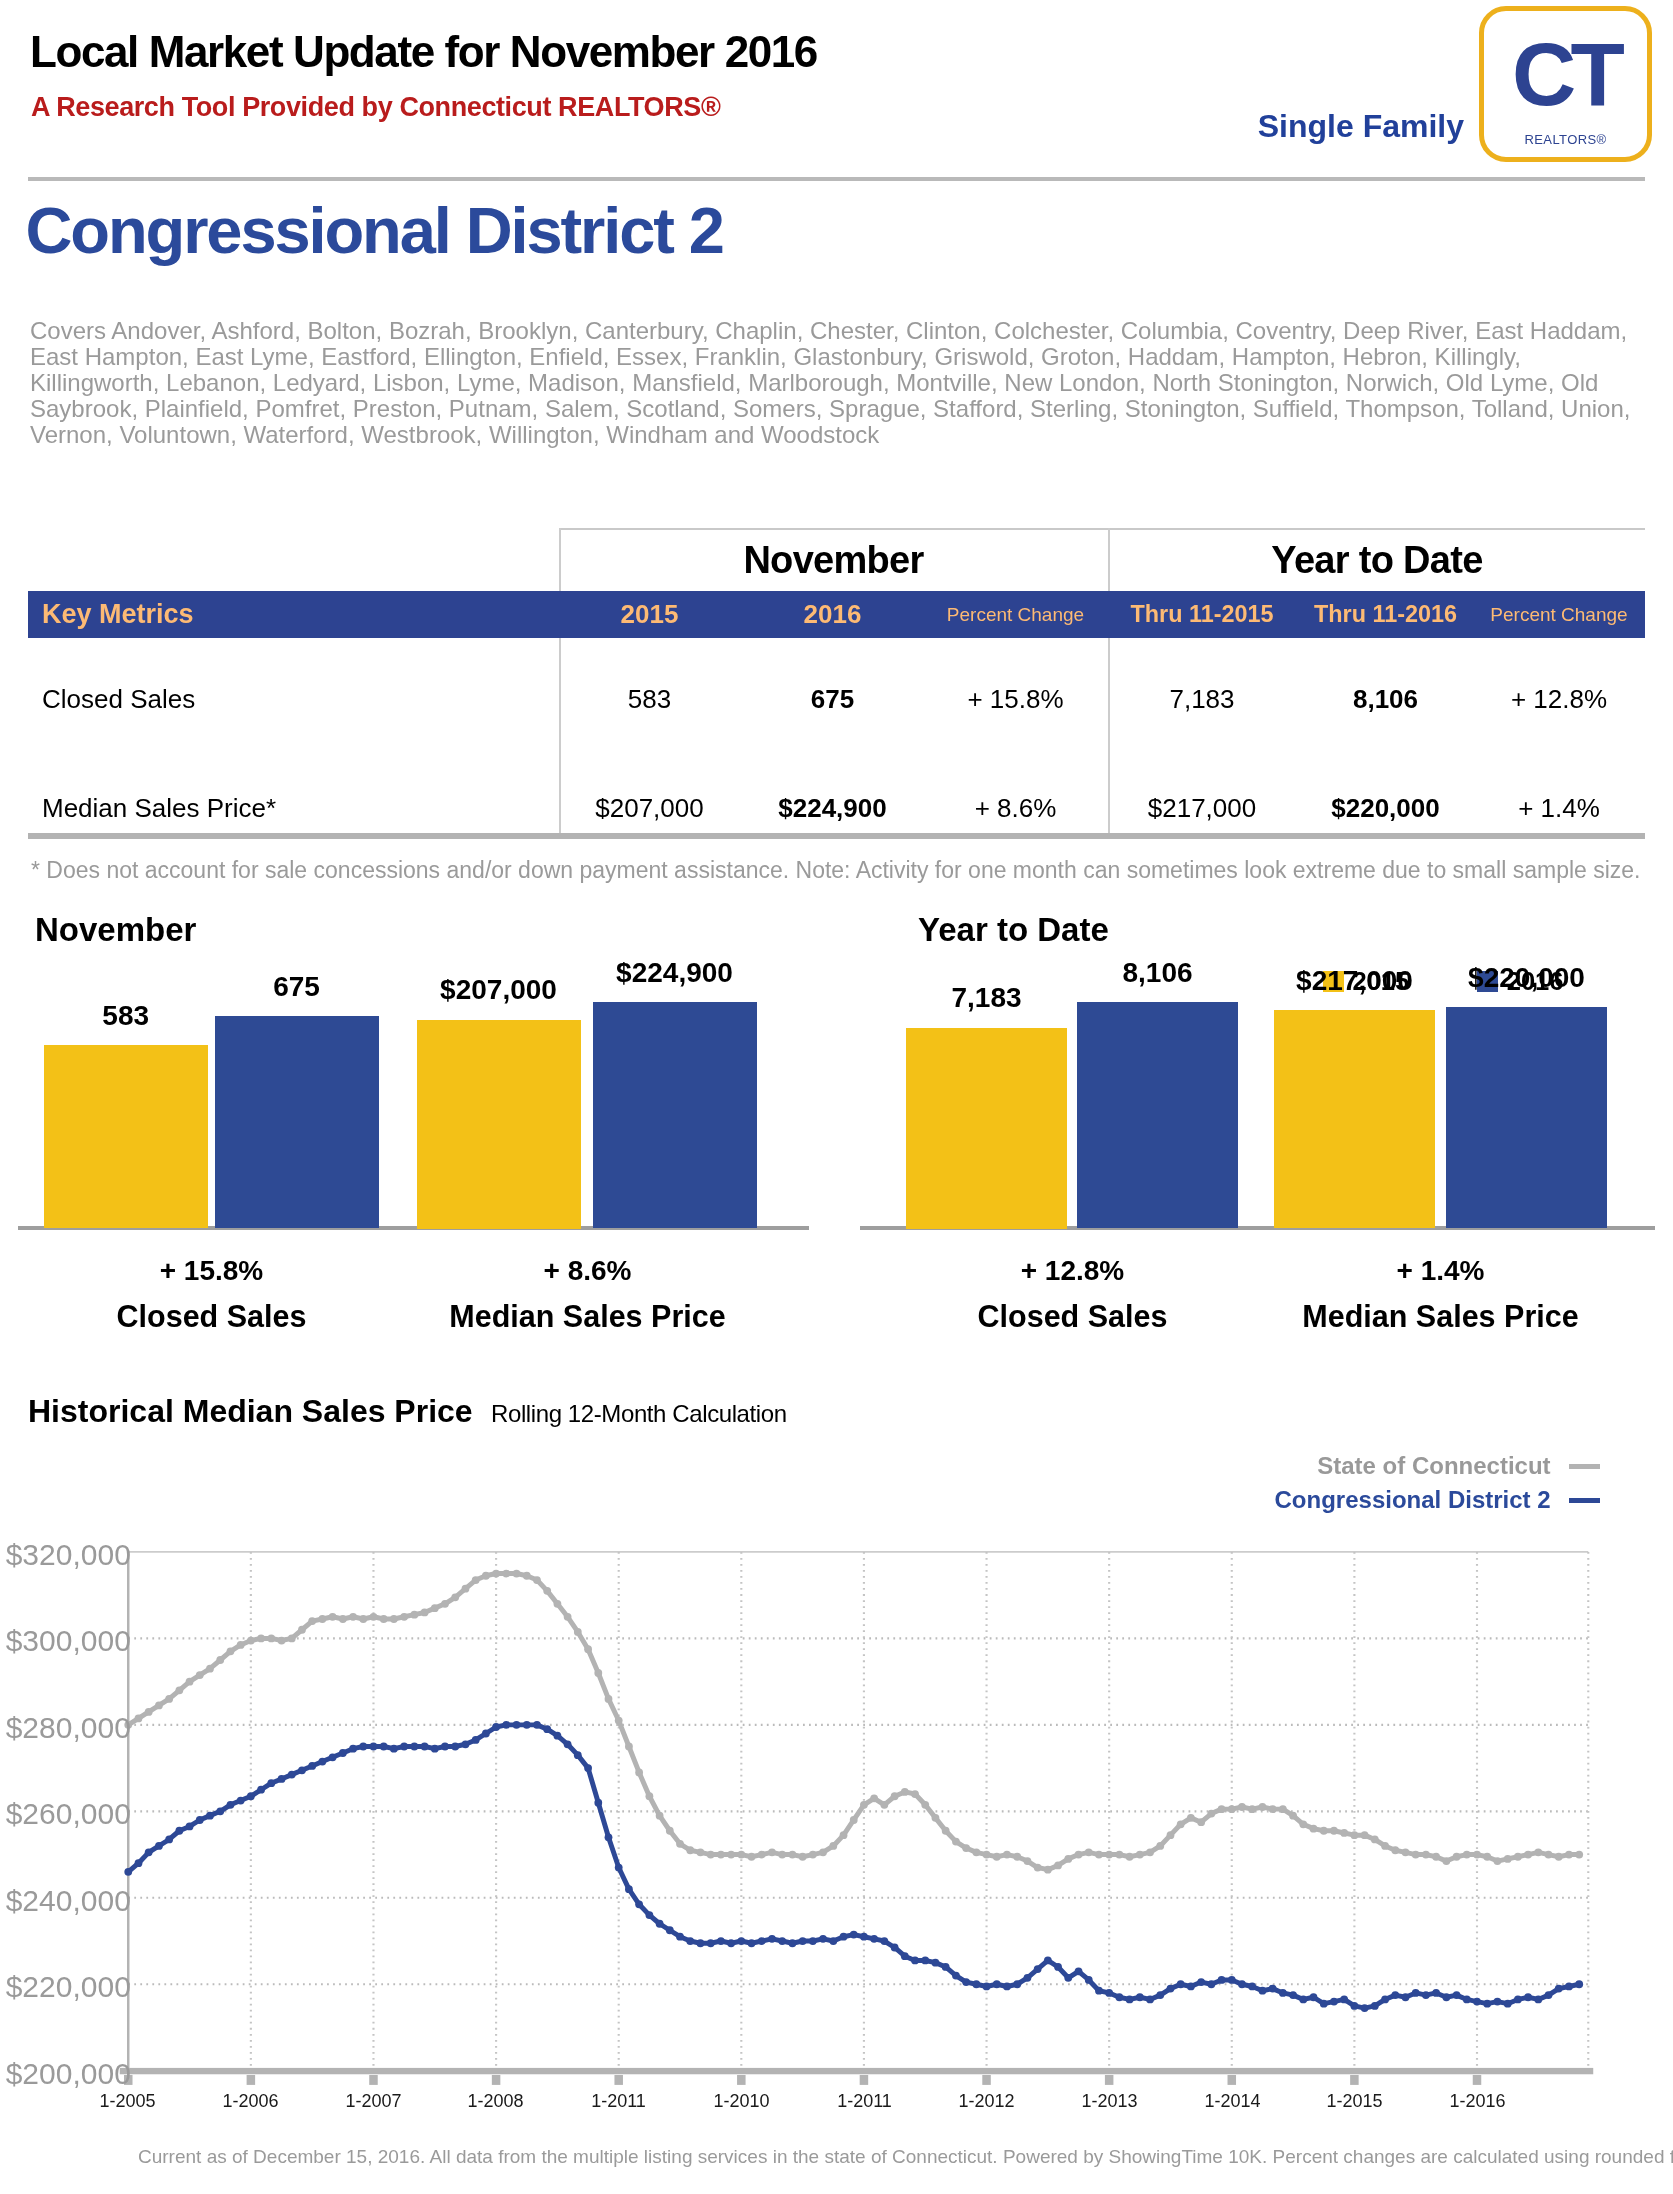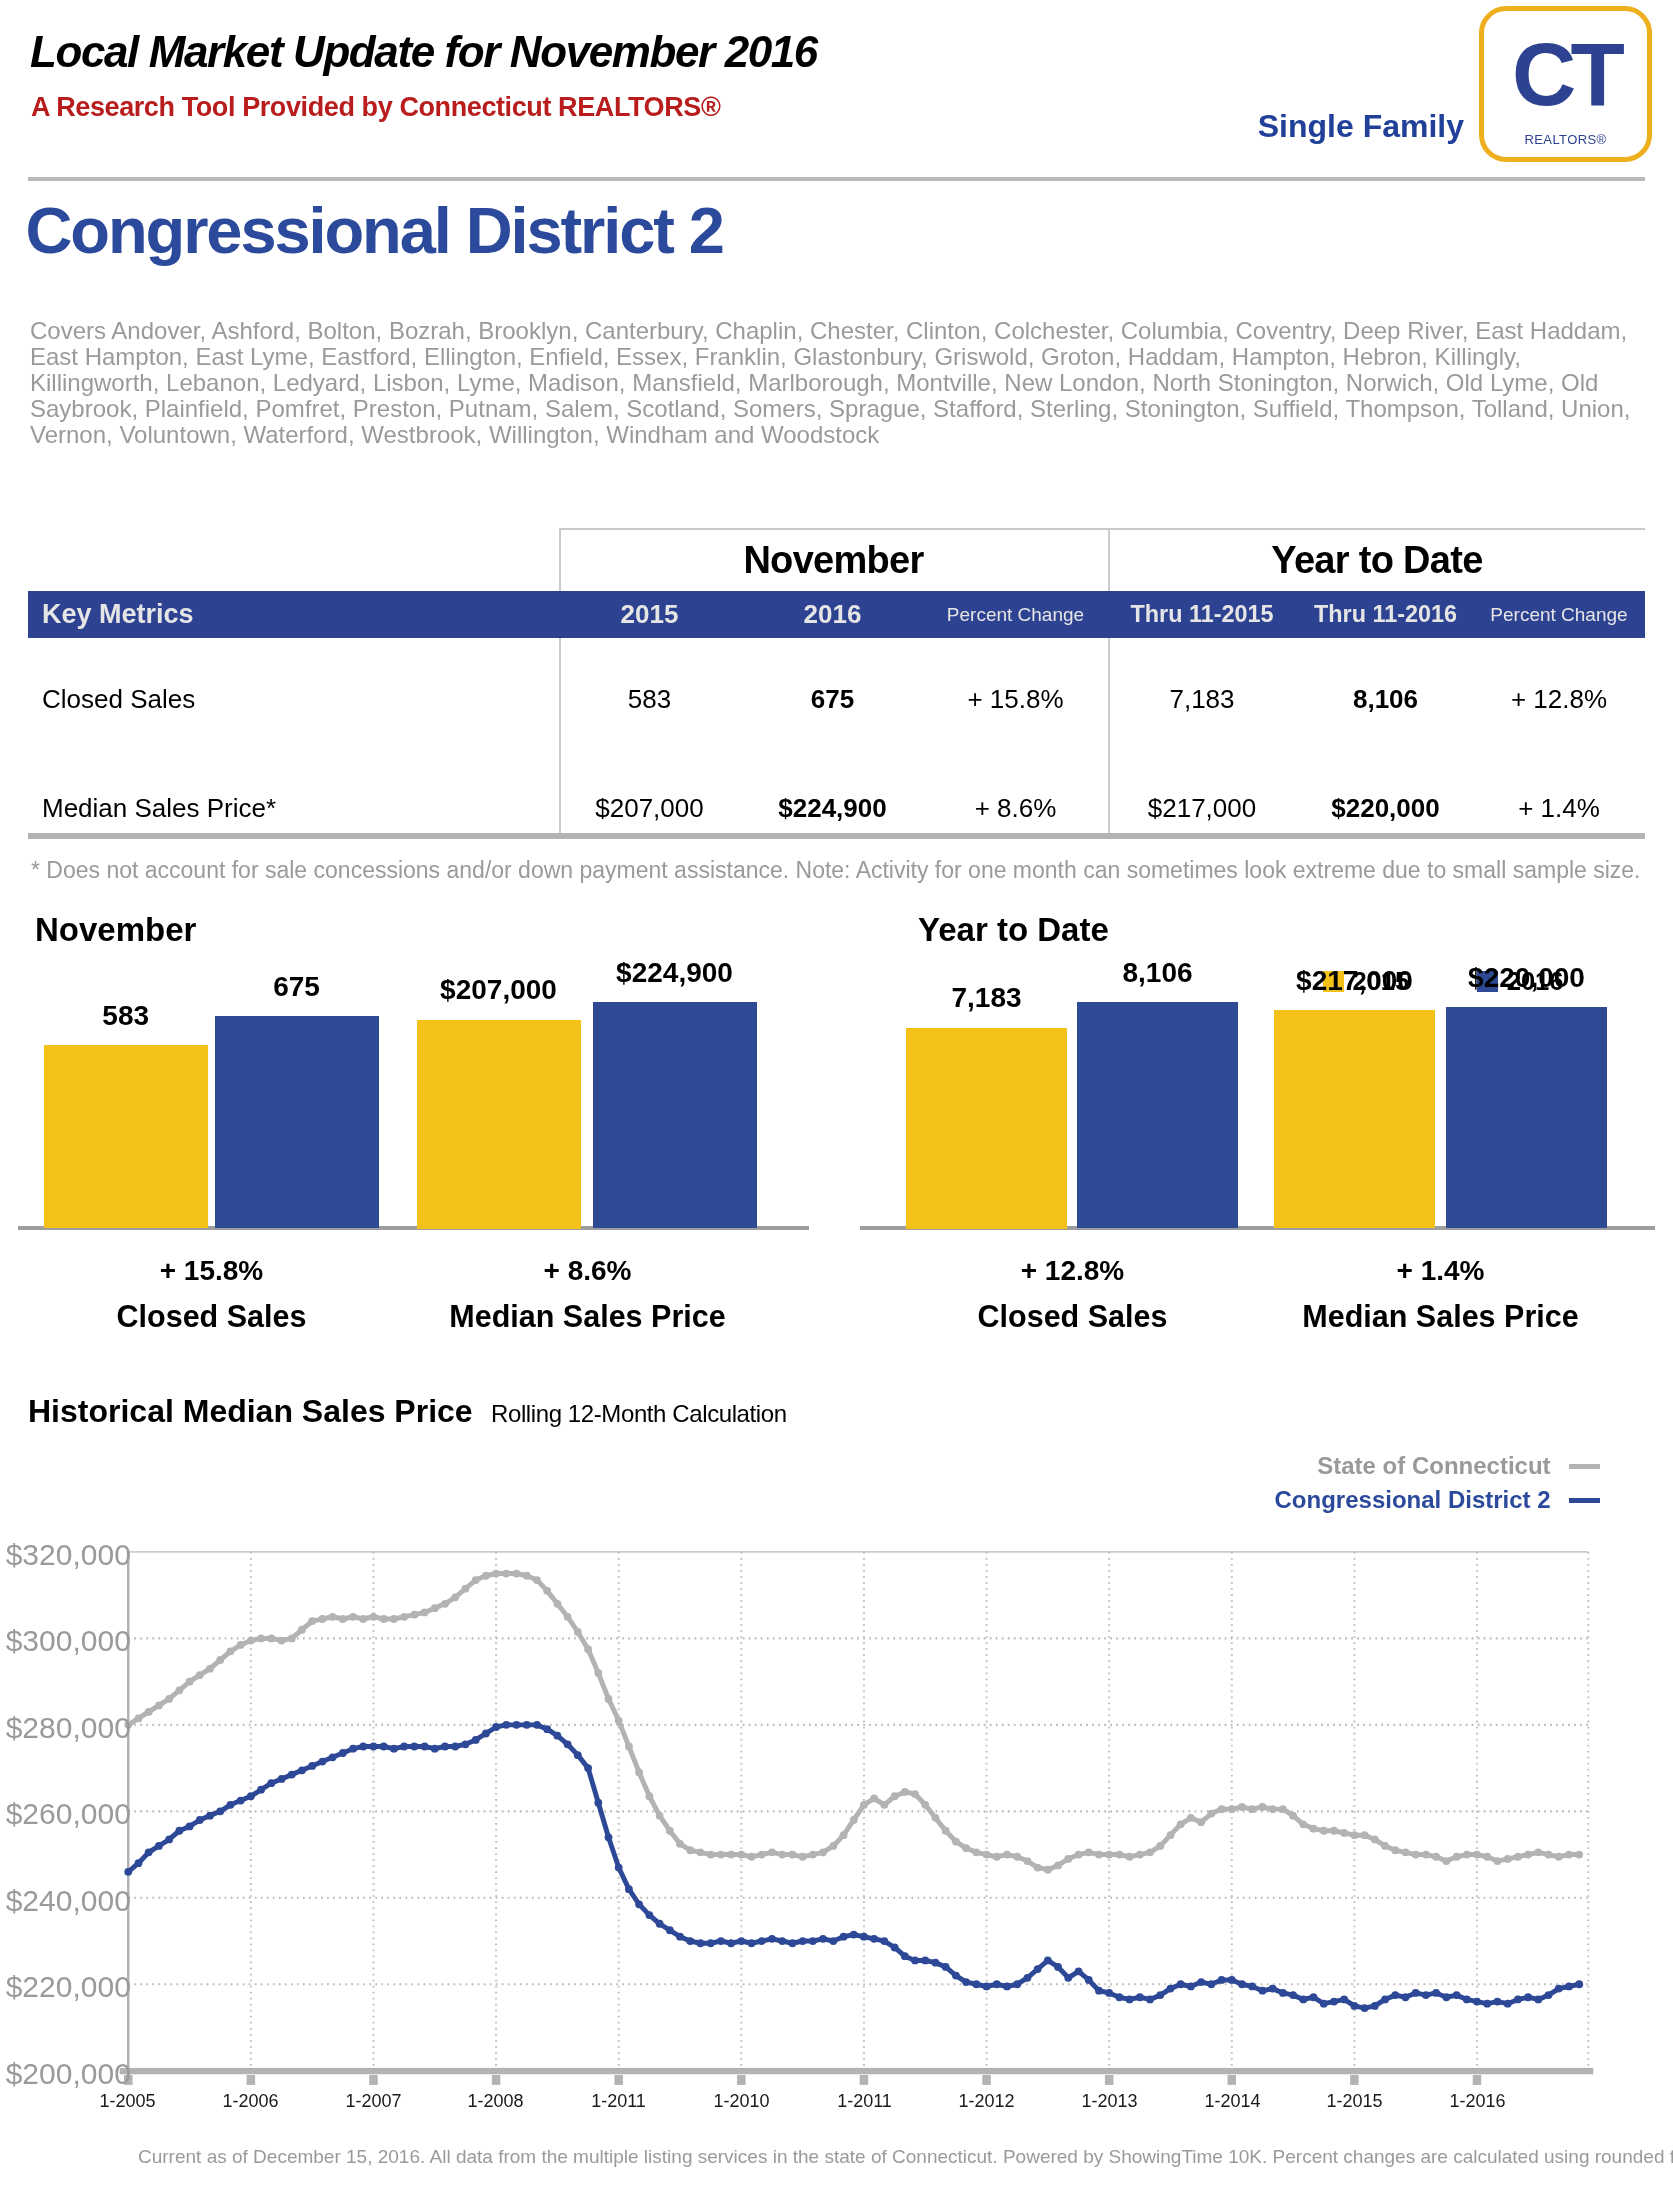--- a/index.html
+++ b/index.html
@@ -1,41 +1,41 @@
 <!DOCTYPE html>
 <html style="font-size:11.3px"><head>
 <meta charset="utf-8">
 <style>
   html,body{margin:0;padding:0;background:#ffffff;}
   #page{position:relative;width:1674px;height:2194px;background:#fff;
         font-family:"Liberation Sans", sans-serif;overflow:hidden;}
   .abs{position:absolute;}
 
   
-  .doc-title{left:30px;top:27px;font-size:44px;font-weight:bold;color:#000;letter-spacing:-1.4px;white-space:nowrap;font-style:italic;}
+  .doc-title{left:30px;top:27px;font-size:44px;font-weight:bold;color:#000;letter-spacing:-1.4px;white-space:nowrap;}
   .doc-subtitle{left:31px;top:92px;font-size:27px;font-weight:bold;color:#b91c1c;letter-spacing:-0.4px;white-space:nowrap;}
   .single-family{left:1163px;top:108px;width:301px;text-align:right;font-size:32px;font-weight:bold;color:#21409a;white-space:nowrap;}
   .logo{left:1479px;top:5.7px;width:163px;height:146px;border:5px solid #edb01c;border-radius:27px;background:#fff;
         display:flex;flex-direction:column;align-items:center;justify-content:center;}
   .logo-ct{font-size:89px;font-weight:bold;color:#2d4391;letter-spacing:-5.7px;line-height:1;margin-top:10px;}
   .logo-realtors{font-size:13px;color:#2d4391;margin-top:13px;letter-spacing:0.4px;}
   .header-rule{left:28px;top:177px;width:1617px;height:3.5px;background:#b9b9b9;}
 
   
   .region-name{left:25.5px;top:193px;font-size:65px;font-weight:bold;color:#2b4a9b;letter-spacing:-2.1px;white-space:nowrap;}
   .region-coverage{left:30px;top:318px;width:1625px;font-size:24px;line-height:26px;color:#9a9a9a;}
 
   
   .tbl-top-border{left:559px;top:528px;width:1086px;height:2.1px;background:#c9c9c9;}
   .tbl-vsep{top:528px;width:2.1px;height:309px;background:#cccccc;}
   .tbl-group{top:535px;height:51px;display:flex;align-items:center;justify-content:center;
              font-size:38px;font-weight:bold;color:#000;letter-spacing:-0.7px;}
   .grid7{display:grid;grid-template-columns:530px 183px 183px 183px 190px 177px 170px;}
   .tbl-header{left:28px;top:591px;width:1617px;height:47px;background:#2d4391;}
-  .th{color:#e5e5e5;display:flex;align-items:center;justify-content:center;font-size:26px;font-weight:bold;}
+  .th{color:#fdba74;display:flex;align-items:center;justify-content:center;font-size:26px;font-weight:bold;}
   .th-metric{justify-content:flex-start;padding-left:14px;font-size:27px;}
   .th-thru{font-size:23.4px;}
   .th-small{font-size:19px;font-weight:normal;}
   .tbl-row{left:28px;width:1617px;height:44px;}
   .td{display:flex;align-items:center;justify-content:center;font-size:26px;color:#000;}
   .td-metric{justify-content:flex-start;padding-left:14px;}
   .td-bold{font-weight:bold;}
   .tbl-bottom{left:28px;top:833px;width:1617px;height:6.4px;background:#b3b3b3;}
   .tbl-footnote{left:31px;top:857px;font-size:23px;color:#9a9a9a;white-space:nowrap;}
 

